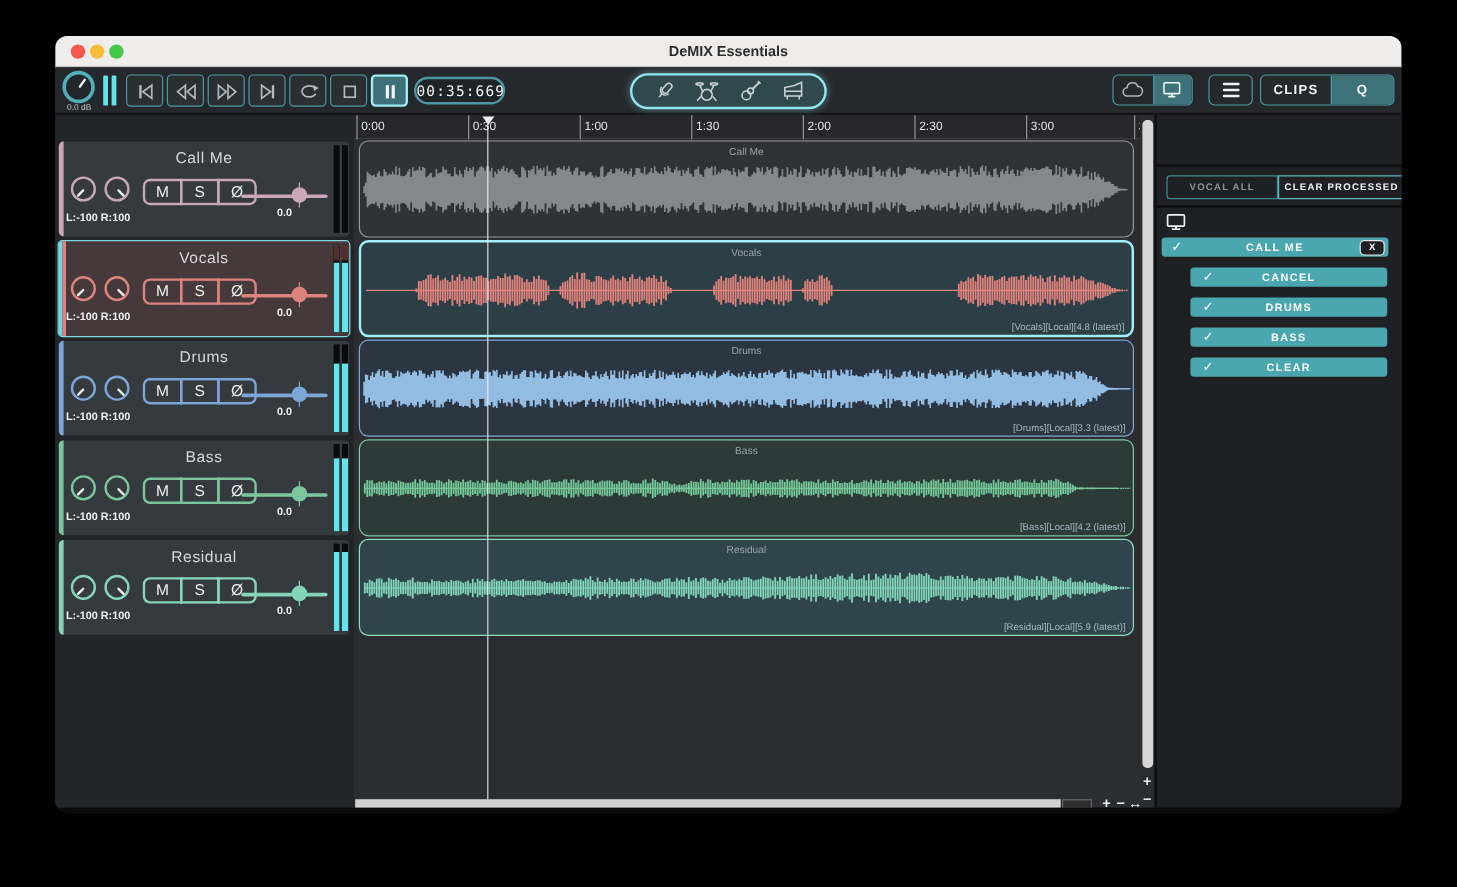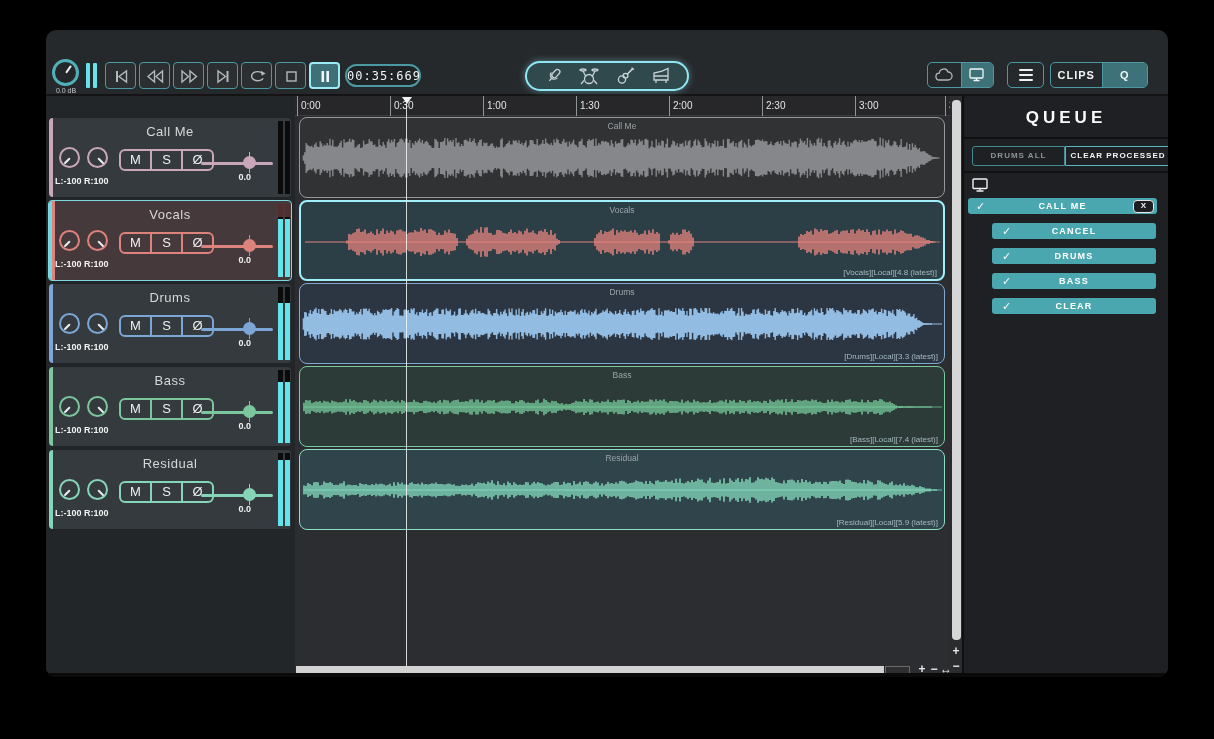--- a/index.html
+++ b/index.html
@@ -86,21 +86,21 @@
            font-size:13px; text-align:center; line-height:18px; }
   .msbtn:first-child { border-radius:6px 0 0 6px; }
   .msbtn:last-child  { border-radius:0 6px 6px 0; }
   .msbtn + .msbtn { margin-left:-2px; }
   .panlabel { position:absolute; left:6px; top:58px; font-size:9px; font-weight:bold; color:#f0f2f2; }
   .slider { position:absolute; left:152px; top:38px; width:72px; height:14px; }
   .sline { position:absolute; left:0; right:0; top:6px; height:3px; border-radius:2px; }
   .sthumb { position:absolute; left:42px; top:0; width:13px; height:13px; border-radius:50%; }
   .sthumb::after { content:''; position:absolute; left:6px; top:-4px; bottom:-4px; width:1px;
                    background:inherit; }
-  .vollabel { position:absolute; left:174px; top:54px; width:28px; text-align:right;
+  .vollabel { position:absolute; left:174px; top:54px; width:28px; text-align:center;
               font-size:9px; font-weight:bold; color:#f0f2f2; }
   .meters { position:absolute; left:229px; top:3px; width:12px; height:73px; display:flex; gap:2px; }
   .mbar { position:relative; width:5px; height:100%; background:#0b0b0c; overflow:hidden; }
   .mfill { position:absolute; left:0; right:0; bottom:0; background:#63e3ea; }
   .mcap { position:absolute; left:0; right:0; top:0; }
 
   
   .clip { position:absolute; left:4px; width:646px; height:81px; border:1.5px solid;
           border-radius:8px; overflow:hidden; }
   .clip.selected { border-width:2px; }
@@ -139,20 +139,26 @@
   .vthumb { position:absolute; left:2px; top:4px; width:9px; height:540px; background:#d6d6d6;
             border-radius:4px; }
   .vz { position:absolute; left:0; width:12px; text-align:center; color:#e8eaea; font-size:12px;
         font-weight:bold; }
 </style>
 </head>
 <body>
 
 <div class="window">
 
+  <div class="titlebar">
+    <span class="tlight tl-red"></span>
+    <span class="tlight tl-yel"></span>
+    <span class="tlight tl-grn"></span>
+    <div class="wtitle">DeMIX Essentials</div>
+  </div>
 
   <div class="toolbar">
     <div class="mknob">
       <i class="kpointer" style="transform:rotate(35deg)"></i>
     </div>
     <div class="mdb">0.0 dB</div>
     <div class="mmeters">
         <i></i>
         <i></i>
       </div>
@@ -256,21 +262,21 @@
     </div>
     <div class="grp" style="left:961px;width:37px">
       <span class="seg" style="width:100%">
         <span class="hamb">
             <i></i>
             <i></i>
             <i></i>
           </span>
         </span>
     </div>
-    <div class="grp" style="left:1004px;width:98px">
+    <div class="grp" style="left:1004px;width:112px">
       <span class="seg" style="width:58px">
         <span class="lbl">CLIPS</span>
         </span>
       <span class="seg on" style="width:52px">
         <span class="lbl">Q</span>
         </span>
     </div>
   </div>
 
   <div class="leftpanel" id="headers">
@@ -473,21 +479,21 @@
             <path d="M1.4 21.2V32.8M2.8 15.0V39.0M4.2 15.5V38.5M5.6 19.6V34.4M7.0 16.2V37.8M8.4 13.1V40.9M9.8 17.1V36.9M11.2 14.2V39.8M12.6 12.3V41.7M14.0 10.8V43.2M15.4 16.1V37.9M16.8 12.1V41.9M18.2 16.9V37.1M19.6 12.0V42.0M21.0 11.7V42.3M22.4 13.6V40.4M23.8 14.1V39.9M25.2 17.7V36.3M26.6 18.1V35.9M28.0 16.5V37.5M29.4 11.9V42.1M30.8 16.9V37.1M32.2 12.8V41.2M33.6 14.2V39.8M35.0 14.3V39.7M36.4 13.7V40.3M37.8 12.0V42.0M39.2 13.3V40.7M40.6 15.4V38.6M42.0 13.3V40.7M43.4 11.7V42.3M44.8 13.1V40.9M46.2 15.9V38.1M47.6 11.5V42.5M49.0 11.9V42.1M50.4 14.4V39.6M51.8 14.2V39.8M53.2 17.8V36.2M54.6 15.5V38.5M56.0 17.0V37.0M57.4 14.7V39.3M58.8 12.1V41.9M60.2 17.6V36.4M61.6 11.5V42.5M63.0 11.7V42.3M64.4 11.5V42.5M65.8 14.0V40.0M67.2 11.7V42.3M68.6 15.8V38.2M70.0 16.6V37.4M71.4 18.2V35.8M72.8 15.9V38.1M74.2 18.3V35.7M75.6 13.8V40.2M77.0 14.9V39.1M78.4 16.7V37.3M79.8 15.5V38.5M81.2 12.6V41.4M82.6 12.9V41.1M84.0 11.9V42.1M85.4 12.9V41.1M86.8 12.7V41.3M88.2 12.3V41.7M89.6 11.0V43.0M91.0 18.5V35.5M92.4 14.5V39.5M93.8 13.1V40.9M95.2 11.1V42.9M96.6 11.9V42.1M98.0 18.4V35.6M99.4 18.6V35.4M100.8 18.8V35.2M102.2 12.7V41.3M103.6 12.3V41.7M105.0 13.5V40.5M106.4 13.1V40.9M107.8 16.1V37.9M109.2 11.4V42.6M110.6 12.4V41.6M112.0 11.1V42.9M113.4 17.3V36.7M114.8 15.2V38.8M116.2 18.5V35.5M117.6 14.9V39.1M119.0 15.3V38.7M120.4 12.4V41.6M121.8 16.0V38.0M123.2 15.0V39.0M124.6 12.2V41.8M126.0 18.9V35.1M127.4 15.8V38.2M128.8 15.2V38.8M130.2 18.7V35.3M131.6 14.4V39.6M133.0 13.0V41.0M134.4 11.5V42.5M135.8 11.6V42.4M137.2 17.1V36.9M138.6 17.1V36.9M140.0 12.4V41.6M141.4 12.5V41.5M142.8 17.5V36.5M144.2 11.6V42.4M145.6 13.8V40.2M147.0 14.2V39.8M148.4 12.6V41.4M149.8 18.6V35.4M151.2 17.7V36.3M152.6 14.4V39.6M154.0 19.0V35.0M155.4 17.7V36.3M156.8 11.7V42.3M158.2 11.3V42.7M159.6 18.0V36.0M161.0 18.0V36.0M162.4 16.5V37.5M163.8 12.8V41.2M165.2 16.4V37.6M166.6 18.1V35.9M168.0 15.7V38.3M169.4 13.4V40.6M170.8 12.4V41.6M172.2 16.3V37.7M173.6 11.7V42.3M175.0 16.7V37.3M176.4 13.9V40.1M177.8 14.3V39.7M179.2 16.2V37.8M180.6 15.8V38.2M182.0 16.2V37.8M183.4 17.2V36.8M184.8 17.6V36.4M186.2 11.8V42.2M187.6 13.7V40.3M189.0 17.3V36.7M190.4 18.8V35.2M191.8 16.0V38.0M193.2 15.9V38.1M194.6 12.1V41.9M196.0 16.8V37.2M197.4 18.6V35.4M198.8 14.8V39.2M200.2 17.2V36.8M201.6 14.5V39.5M203.0 12.6V41.4M204.4 16.3V37.7M205.8 19.0V35.0M207.2 11.6V42.4M208.6 15.3V38.7M210.0 11.6V42.4M211.4 17.7V36.3M212.8 18.5V35.5M214.2 12.5V41.5M215.6 17.8V36.2M217.0 11.5V42.5M218.4 19.1V34.9M219.8 14.8V39.2M221.2 12.0V42.0M222.6 18.5V35.5M224.0 16.0V38.0M225.4 14.7V39.3M226.8 17.7V36.3M228.2 14.7V39.3M229.6 16.3V37.7M231.0 13.3V40.7M232.4 12.9V41.1M233.8 16.8V37.2M235.2 11.6V42.4M236.6 18.1V35.9M238.0 17.9V36.1M239.4 14.3V39.7M240.8 16.4V37.6M242.2 13.7V40.3M243.6 11.2V42.8M245.0 18.9V35.1M246.4 18.3V35.7M247.8 12.0V42.0M249.2 17.1V36.9M250.6 12.8V41.2M252.0 19.0V35.0M253.4 14.4V39.6M254.8 16.2V37.8M256.2 15.2V38.8M257.6 15.2V38.8M259.0 12.7V41.3M260.4 15.2V38.8M261.8 17.9V36.1M263.2 13.7V40.3M264.6 17.9V36.1M266.0 15.0V39.0M267.4 14.6V39.4M268.8 13.4V40.6M270.2 14.7V39.3M271.6 14.4V39.6M273.0 12.9V41.1M274.4 17.2V36.8M275.8 15.4V38.6M277.2 17.5V36.5M278.6 13.5V40.5M280.0 12.0V42.0M281.4 15.8V38.2M282.8 12.4V41.6M284.2 15.4V38.6M285.6 16.5V37.5M287.0 13.4V40.6M288.4 18.2V35.8M289.8 15.0V39.0M291.2 16.5V37.5M292.6 14.2V39.8M294.0 11.7V42.3M295.4 17.7V36.3M296.8 17.0V37.0M298.2 16.1V37.9M299.6 15.5V38.5M301.0 13.2V40.8M302.4 14.7V39.3M303.8 13.2V40.8M305.2 11.5V42.5M306.6 16.3V37.7M308.0 14.1V39.9M309.4 15.3V38.7M310.8 16.3V37.7M312.2 17.4V36.6M313.6 14.0V40.0M315.0 17.0V37.0M316.4 16.0V38.0M317.8 12.9V41.1M319.2 16.8V37.2M320.6 18.0V36.0M322.0 14.7V39.3M323.4 12.1V41.9M324.8 17.0V37.0M326.2 14.7V39.3M327.6 17.0V37.0M329.0 18.3V35.7M330.4 14.0V40.0M331.8 13.6V40.4M333.2 18.1V35.9M334.6 13.6V40.4M336.0 12.7V41.3M337.4 15.5V38.5M338.8 11.5V42.5M340.2 14.0V40.0M341.6 13.7V40.3M343.0 17.6V36.4M344.4 14.7V39.3M345.8 13.4V40.6M347.2 13.5V40.5M348.6 12.2V41.8M350.0 10.9V43.1M351.4 13.1V40.9M352.8 12.7V41.3M354.2 17.8V36.2M355.6 18.5V35.5M357.0 11.2V42.8M358.4 17.7V36.3M359.8 14.5V39.5M361.2 18.7V35.3M362.6 13.6V40.4M364.0 13.3V40.7M365.4 13.4V40.6M366.8 12.7V41.3M368.2 14.4V39.6M369.6 14.0V40.0M371.0 15.0V39.0M372.4 14.9V39.1M373.8 11.3V42.7M375.2 17.4V36.6M376.6 11.4V42.6M378.0 12.5V41.5M379.4 13.8V40.2M380.8 11.0V43.0M382.2 14.0V40.0M383.6 18.1V35.9M385.0 13.9V40.1M386.4 18.7V35.3M387.8 11.5V42.5M389.2 11.8V42.2M390.6 18.3V35.7M392.0 11.6V42.4M393.4 10.9V43.1M394.8 12.4V41.6M396.2 15.5V38.5M397.6 16.1V37.9M399.0 10.9V43.1M400.4 13.5V40.5M401.8 14.9V39.1M403.2 10.9V43.1M404.6 11.3V42.7M406.0 16.3V37.7M407.4 11.0V43.0M408.8 15.8V38.2M410.2 16.4V37.6M411.6 15.2V38.8M413.0 16.6V37.4M414.4 16.8V37.2M415.8 16.5V37.5M417.2 17.4V36.6M418.6 15.6V38.4M420.0 14.0V40.0M421.4 16.6V37.4M422.8 13.7V40.3M424.2 13.9V40.1M425.6 11.0V43.0M427.0 14.0V40.0M428.4 12.0V42.0M429.8 10.7V43.3M431.2 14.1V39.9M432.6 14.3V39.7M434.0 18.5V35.5M435.4 16.3V37.7M436.8 11.0V43.0M438.2 18.7V35.3M439.6 10.9V43.1M441.0 14.6V39.4M442.4 18.7V35.3M443.8 16.7V37.3M445.2 17.5V36.5M446.6 17.4V36.6M448.0 17.5V36.5M449.4 15.9V38.1M450.8 12.7V41.3M452.2 12.3V41.7M453.6 17.0V37.0M455.0 12.7V41.3M456.4 11.6V42.4M457.8 15.5V38.5M459.2 16.8V37.2M460.6 16.6V37.4M462.0 18.0V36.0M463.4 12.4V41.6M464.8 17.0V37.0M466.2 14.1V39.9M467.6 13.6V40.4M469.0 18.1V35.9M470.4 18.7V35.3M471.8 14.0V40.0M473.2 11.0V43.0M474.6 15.1V38.9M476.0 15.6V38.4M477.4 16.8V37.2M478.8 14.9V39.1M480.2 13.0V41.0M481.6 14.6V39.4M483.0 13.9V40.1M484.4 15.5V38.5M485.8 18.4V35.6M487.2 14.0V40.0M488.6 16.1V37.9M490.0 11.8V42.2M491.4 11.9V42.1M492.8 16.2V37.8M494.2 15.7V38.3M495.6 11.0V43.0M497.0 15.7V38.3M498.4 13.2V40.8M499.8 13.3V40.7M501.2 17.9V36.1M502.6 15.8V38.2M504.0 18.8V35.2M505.4 17.4V36.6M506.8 14.9V39.1M508.2 14.2V39.8M509.6 12.8V41.2M511.0 18.2V35.8M512.4 11.3V42.7M513.8 14.0V40.0M515.2 12.3V41.7M516.6 15.5V38.5M518.0 15.9V38.1M519.4 10.9V43.1M520.8 15.1V38.9M522.2 18.1V35.9M523.6 17.1V36.9M525.0 11.1V42.9M526.4 13.4V40.6M527.8 10.9V43.1M529.2 11.8V42.2M530.6 11.1V42.9M532.0 13.4V40.6M533.4 15.5V38.5M534.8 13.0V41.0M536.2 13.4V40.6M537.6 14.5V39.5M539.0 15.2V38.8M540.4 17.2V36.8M541.8 11.0V43.0M543.2 13.3V40.7M544.6 12.9V41.1M546.0 15.3V38.7M547.4 13.3V40.7M548.8 13.0V41.0M550.2 16.3V37.7M551.6 16.5V37.5M553.0 15.4V38.6M554.4 16.8V37.2M555.8 13.1V40.9M557.2 13.0V41.0M558.6 17.4V36.6M560.0 16.2V37.8M561.4 12.2V41.8M562.8 13.2V40.8M564.2 14.5V39.5M565.6 16.2V37.8M567.0 12.5V41.5M568.4 13.3V40.7M569.8 11.9V42.1M571.2 11.4V42.6M572.6 15.1V38.9M574.0 13.8V40.2M575.4 17.3V36.7M576.8 15.1V38.9M578.2 15.1V38.9M579.6 11.8V42.2M581.0 16.2V37.8M582.4 12.4V41.6M583.8 13.0V41.0M585.2 19.0V35.0M586.6 13.7V40.3M588.0 14.2V39.8M589.4 15.7V38.3M590.8 12.7V41.3M592.2 17.3V36.7M593.6 18.9V35.1M595.0 12.1V41.9M596.4 13.0V41.0M597.8 11.9V42.1M599.2 14.4V39.6M600.6 12.7V41.3M602.0 14.0V40.0M603.4 15.6V38.4M604.8 18.4V35.6M606.2 16.4V37.6M607.6 16.4V37.6M609.0 19.8V34.2M610.4 19.2V34.8M611.8 17.1V36.9M613.2 21.5V32.5M614.6 20.8V33.2M616.0 23.3V30.7M617.4 23.3V30.7M618.8 24.2V29.8M620.2 25.2V28.8M621.6 26.0V28.0M623.0 26.2V27.8M624.4 26.2V27.8M625.8 26.2V27.8M627.2 26.4V27.6M628.6 26.3V27.7M630.0 26.4V27.6M631.4 26.4V27.6M632.8 26.4V27.6M634.2 26.4V27.6M635.6 26.4V27.6M637.0 26.4V27.6M638.4 26.4V27.6M639.8 26.4V27.6" stroke="#93bce2" stroke-width="1.4" fill="none"></path>
           </svg>
           <div class="clipfooter">[Drums][Local][3.3 (latest)]</div>
         </div>
         <div class="clip" style="top: 270px; background: rgb(44, 58, 56); border-color: rgb(124, 202, 161);">
           <div class="cliplabel">Bass</div>
           <svg width="640" height="54" class="wave">
             <line x1="2" x2="630" y1="27" y2="27" stroke="#74c899" stroke-width="1"></line>
             <path d="M2.0 22.8V31.2M4.0 19.9V34.1M6.0 20.5V33.5M8.0 20.3V33.7M10.0 22.9V31.1M12.0 22.3V31.7M14.0 21.2V32.8M16.0 21.8V32.2M18.0 21.1V32.9M20.0 22.7V31.3M22.0 20.7V33.3M24.0 21.5V32.5M26.0 21.6V32.4M28.0 22.8V31.2M30.0 20.4V33.6M32.0 21.2V32.8M34.0 21.7V32.3M36.0 22.6V31.4M38.0 22.2V31.8M40.0 22.3V31.7M42.0 21.5V32.5M44.0 19.3V34.7M46.0 22.4V31.6M48.0 19.3V34.7M50.0 21.0V33.0M52.0 19.9V34.1M54.0 21.8V32.2M56.0 22.4V31.6M58.0 22.1V31.9M60.0 22.8V31.2M62.0 19.9V34.1M64.0 20.3V33.7M66.0 21.3V32.7M68.0 22.9V31.1M70.0 21.7V32.3M72.0 19.4V34.6M74.0 20.5V33.5M76.0 22.3V31.7M78.0 20.4V33.6M80.0 20.9V33.1M82.0 21.7V32.3M84.0 19.5V34.5M86.0 21.6V32.4M88.0 21.0V33.0M90.0 20.0V34.0M92.0 21.6V32.4M94.0 22.3V31.7M96.0 20.7V33.3M98.0 22.8V31.2M100.0 20.1V33.9M102.0 20.9V33.1M104.0 22.6V31.4M106.0 22.3V31.7M108.0 22.0V32.0M110.0 22.0V32.0M112.0 19.8V34.2M114.0 21.7V32.3M116.0 22.0V32.0M118.0 23.0V31.0M120.0 23.1V30.9M122.0 20.9V33.1M124.0 20.7V33.3M126.0 21.5V32.5M128.0 21.8V32.2M130.0 22.7V31.3M132.0 21.8V32.2M134.0 22.9V31.1M136.0 21.2V32.8M138.0 19.9V34.1M140.0 22.4V31.6M142.0 19.8V34.2M144.0 20.3V33.7M146.0 20.6V33.4M148.0 22.8V31.2M150.0 21.3V32.7M152.0 20.2V33.8M154.0 19.9V34.1M156.0 19.5V34.5M158.0 22.1V31.9M160.0 21.8V32.2M162.0 21.8V32.2M164.0 21.1V32.9M166.0 21.5V32.5M168.0 19.6V34.4M170.0 19.3V34.7M172.0 22.3V31.7M174.0 19.5V34.5M176.0 19.4V34.6M178.0 22.2V31.8M180.0 20.2V33.8M182.0 22.9V31.1M184.0 21.8V32.2M186.0 20.2V33.8M188.0 20.3V33.7M190.0 20.7V33.3M192.0 20.0V34.0M194.0 22.8V31.2M196.0 22.3V31.7M198.0 21.2V32.8M200.0 20.5V33.5M202.0 21.1V32.9M204.0 20.5V33.5M206.0 20.4V33.6M208.0 21.0V33.0M210.0 23.2V30.8M212.0 23.2V30.8M214.0 21.1V32.9M216.0 22.0V32.0M218.0 20.3V33.7M220.0 20.0V34.0M222.0 21.2V32.8M224.0 22.9V31.1M226.0 22.2V31.8M228.0 23.0V31.0M230.0 22.7V31.3M232.0 23.0V31.0M234.0 20.4V33.6M236.0 19.6V34.4M238.0 22.9V31.1M240.0 22.3V31.7M242.0 18.8V35.2M244.0 19.9V34.1M246.0 21.7V32.3M248.0 22.8V31.2M250.0 20.7V33.3M252.0 21.3V32.7M254.0 21.0V33.0M256.0 23.0V31.0M258.0 23.7V30.3M260.0 23.0V31.0M262.0 24.5V29.5M264.0 23.8V30.2M266.0 24.2V29.8M268.0 23.9V30.1M270.0 23.1V30.9M272.0 22.4V31.6M274.0 20.8V33.2M276.0 21.5V32.5M278.0 21.5V32.5M280.0 21.9V32.1M282.0 19.1V34.9M284.0 21.0V33.0M286.0 22.3V31.7M288.0 19.3V34.7M290.0 19.8V34.2M292.0 22.4V31.6M294.0 22.0V32.0M296.0 21.6V32.4M298.0 22.9V31.1M300.0 21.3V32.7M302.0 21.8V32.2M304.0 21.5V32.5M306.0 19.5V34.5M308.0 21.9V32.1M310.0 22.2V31.8M312.0 20.2V33.8M314.0 21.7V32.3M316.0 19.7V34.3M318.0 19.9V34.1M320.0 19.8V34.2M322.0 19.5V34.5M324.0 22.9V31.1M326.0 20.0V34.0M328.0 20.9V33.1M330.0 23.0V31.0M332.0 21.7V32.3M334.0 21.7V32.3M336.0 20.4V33.6M338.0 22.4V31.6M340.0 21.1V32.9M342.0 21.8V32.2M344.0 21.8V32.2M346.0 21.6V32.4M348.0 19.5V34.5M350.0 19.7V34.3M352.0 21.6V32.4M354.0 19.3V34.7M356.0 21.0V33.0M358.0 19.7V34.3M360.0 20.4V33.6M362.0 19.3V34.7M364.0 21.4V32.6M366.0 22.7V31.3M368.0 21.0V33.0M370.0 21.0V33.0M372.0 21.3V32.7M374.0 21.0V33.0M376.0 21.5V32.5M378.0 22.5V31.5M380.0 19.5V34.5M382.0 22.7V31.3M384.0 21.4V32.6M386.0 20.5V33.5M388.0 22.3V31.7M390.0 22.6V31.4M392.0 19.5V34.5M394.0 21.5V32.5M396.0 20.9V33.1M398.0 22.6V31.4M400.0 22.6V31.4M402.0 21.9V32.1M404.0 22.5V31.5M406.0 21.9V32.1M408.0 20.1V33.9M410.0 23.1V30.9M412.0 22.5V31.5M414.0 22.4V31.6M416.0 21.7V32.3M418.0 20.4V33.6M420.0 20.5V33.5M422.0 21.8V32.2M424.0 19.6V34.4M426.0 23.0V31.0M428.0 20.2V33.8M430.0 20.9V33.1M432.0 19.8V34.2M434.0 22.6V31.4M436.0 22.6V31.4M438.0 20.0V34.0M440.0 21.3V32.7M442.0 21.1V32.9M444.0 22.7V31.3M446.0 20.6V33.4M448.0 19.7V34.3M450.0 22.3V31.7M452.0 21.2V32.8M454.0 21.5V32.5M456.0 20.9V33.1M458.0 21.8V32.2M460.0 23.0V31.0M462.0 20.8V33.2M464.0 21.1V32.9M466.0 22.9V31.1M468.0 19.5V34.5M470.0 21.3V32.7M472.0 22.1V31.9M474.0 20.4V33.6M476.0 19.6V34.4M478.0 20.6V33.4M480.0 19.5V34.5M482.0 22.4V31.6M484.0 19.1V34.9M486.0 21.9V32.1M488.0 21.4V32.6M490.0 19.2V34.8M492.0 22.3V31.7M494.0 22.1V31.9M496.0 20.0V34.0M498.0 20.4V33.6M500.0 20.7V33.3M502.0 20.3V33.7M504.0 19.7V34.3M506.0 20.8V33.2M508.0 21.3V32.7M510.0 19.2V34.8M512.0 20.3V33.7M514.0 19.8V34.2M516.0 21.9V32.1M518.0 21.5V32.5M520.0 22.5V31.5M522.0 23.0V31.0M524.0 22.8V31.2M526.0 19.7V34.3M528.0 22.0V32.0M530.0 19.4V34.6M532.0 21.7V32.3M534.0 21.1V32.9M536.0 21.5V32.5M538.0 22.4V31.6M540.0 21.4V32.6M542.0 22.2V31.8M544.0 20.0V34.0M546.0 19.8V34.2M548.0 19.3V34.7M550.0 21.8V32.2M552.0 21.2V32.8M554.0 21.2V32.8M556.0 21.9V32.1M558.0 22.3V31.7M560.0 19.5V34.5M562.0 22.6V31.4M564.0 22.5V31.5M566.0 19.9V34.1M568.0 21.9V32.1M570.0 22.2V31.8M572.0 20.2V33.8M574.0 19.9V34.1M576.0 20.9V33.1M578.0 18.9V35.1M580.0 19.6V34.4M582.0 21.2V32.8M584.0 22.3V31.7M586.0 22.3V31.7M588.0 21.5V32.5M590.0 22.9V31.1M592.0 24.0V30.0M594.0 25.2V28.8M596.0 26.2V27.8M598.0 26.1V27.9M600.0 26.1V27.9M602.0 26.4V27.6M604.0 26.3V27.7M606.0 26.3V27.7M608.0 26.2V27.8M610.0 26.2V27.8M612.0 26.4V27.6M614.0 26.4V27.6M616.0 26.4V27.6M618.0 26.4V27.6M620.0 26.4V27.6M622.0 26.4V27.6M624.0 26.4V27.6M626.0 26.4V27.6M628.0 26.4V27.6M630.0 26.4V27.6M632.0 26.4V27.6M634.0 26.4V27.6M636.0 26.4V27.6M638.0 26.4V27.6M640.0 26.4V27.6" stroke="#74c899" stroke-width="1.5" fill="none"></path>
           </svg>
-          <div class="clipfooter">[Bass][Local][7.4 (latest)]</div>
+          <div class="clipfooter">[Bass][Local][4.2 (latest)]</div>
         </div>
         <div class="clip" style="top: 353px; background: rgb(48, 68, 75); border-color: rgb(140, 223, 194);">
           <div class="cliplabel">Residual</div>
           <svg width="640" height="54" class="wave">
             <line x1="2" x2="630" y1="27" y2="27" stroke="#82d7ba" stroke-width="1"></line>
             <path d="M2.0 22.5V31.5M4.0 22.8V31.2M6.0 20.1V33.9M8.0 20.9V33.1M10.0 22.3V31.7M12.0 19.3V34.7M14.0 18.9V35.1M16.0 19.3V34.7M18.0 22.4V31.6M20.0 21.8V32.2M22.0 18.4V35.6M24.0 19.8V34.2M26.0 20.1V33.9M28.0 19.1V34.9M30.0 20.3V33.7M32.0 22.0V32.0M34.0 21.7V32.3M36.0 22.0V32.0M38.0 20.5V33.5M40.0 20.2V33.8M42.0 18.2V35.8M44.0 22.4V31.6M46.0 21.4V32.6M48.0 21.7V32.3M50.0 22.2V31.8M52.0 22.0V32.0M54.0 22.1V31.9M56.0 23.0V31.0M58.0 19.9V34.1M60.0 21.1V32.9M62.0 21.4V32.6M64.0 21.0V33.0M66.0 22.1V31.9M68.0 22.2V31.8M70.0 20.9V33.1M72.0 22.1V31.9M74.0 20.4V33.6M76.0 21.4V32.6M78.0 20.7V33.3M80.0 20.8V33.2M82.0 21.5V32.5M84.0 22.6V31.4M86.0 21.8V32.2M88.0 20.8V33.2M90.0 23.0V31.0M92.0 19.2V34.8M94.0 22.4V31.6M96.0 19.3V34.7M98.0 20.9V33.1M100.0 19.6V34.4M102.0 21.6V32.4M104.0 21.3V32.7M106.0 21.7V32.3M108.0 20.1V33.9M110.0 19.2V34.8M112.0 21.0V33.0M114.0 21.1V32.9M116.0 20.4V33.6M118.0 21.5V32.5M120.0 19.6V34.4M122.0 21.2V32.8M124.0 21.1V32.9M126.0 21.5V32.5M128.0 20.9V33.1M130.0 20.3V33.7M132.0 20.7V33.3M134.0 19.6V34.4M136.0 20.9V33.1M138.0 20.9V33.1M140.0 20.9V33.1M142.0 21.6V32.4M144.0 21.2V32.8M146.0 20.6V33.4M148.0 20.7V33.3M150.0 21.7V32.3M152.0 21.3V32.7M154.0 22.8V31.2M156.0 22.7V31.3M158.0 23.0V31.0M160.0 21.6V32.4M162.0 22.0V32.0M164.0 21.6V32.4M166.0 22.3V31.7M168.0 22.0V32.0M170.0 20.6V33.4M172.0 22.8V31.2M174.0 21.0V33.0M176.0 19.3V34.7M178.0 19.8V34.2M180.0 20.2V33.8M182.0 19.8V34.2M184.0 20.9V33.1M186.0 18.5V35.5M188.0 19.7V34.3M190.0 17.2V36.8M192.0 20.5V33.5M194.0 22.0V32.0M196.0 18.2V35.8M198.0 21.4V32.6M200.0 22.0V32.0M202.0 20.2V33.8M204.0 22.2V31.8M206.0 18.4V35.6M208.0 20.1V33.9M210.0 22.0V32.0M212.0 19.3V34.7M214.0 20.8V33.2M216.0 22.0V32.0M218.0 21.5V32.5M220.0 22.1V31.9M222.0 21.4V32.6M224.0 19.1V34.9M226.0 19.2V34.8M228.0 22.0V32.0M230.0 20.6V33.4M232.0 18.7V35.3M234.0 20.5V33.5M236.0 19.1V34.9M238.0 20.0V34.0M240.0 20.3V33.7M242.0 21.6V32.4M244.0 22.5V31.5M246.0 21.5V32.5M248.0 21.7V32.3M250.0 20.4V33.6M252.0 19.2V34.8M254.0 19.0V35.0M256.0 18.9V35.1M258.0 22.0V32.0M260.0 21.5V32.5M262.0 18.7V35.3M264.0 20.7V33.3M266.0 19.7V34.3M268.0 20.0V34.0M270.0 22.2V31.8M272.0 17.9V36.1M274.0 21.3V32.7M276.0 20.6V33.4M278.0 18.7V35.3M280.0 21.8V32.2M282.0 18.9V35.1M284.0 18.3V35.7M286.0 18.8V35.2M288.0 20.8V33.2M290.0 21.3V32.7M292.0 19.7V34.3M294.0 18.4V35.6M296.0 19.4V34.6M298.0 22.6V31.4M300.0 20.2V33.8M302.0 22.4V31.6M304.0 21.0V33.0M306.0 18.7V35.3M308.0 20.6V33.4M310.0 19.9V34.1M312.0 21.0V33.0M314.0 19.2V34.8M316.0 20.6V33.4M318.0 18.0V36.0M320.0 17.8V36.2M322.0 18.2V35.8M324.0 19.4V34.6M326.0 20.8V33.2M328.0 20.1V33.9M330.0 19.7V34.3M332.0 19.2V34.8M334.0 17.5V36.5M336.0 18.3V35.7M338.0 18.7V35.3M340.0 19.0V35.0M342.0 20.7V33.3M344.0 18.1V35.9M346.0 20.9V33.1M348.0 17.9V36.1M350.0 20.1V33.9M352.0 21.2V32.8M354.0 17.8V36.2M356.0 17.2V36.8M358.0 18.8V35.2M360.0 18.9V35.1M362.0 18.6V35.4M364.0 16.9V37.1M366.0 18.8V35.2M368.0 18.8V35.2M370.0 17.5V36.5M372.0 20.0V34.0M374.0 15.7V38.3M376.0 19.4V34.6M378.0 15.6V38.4M380.0 20.0V34.0M382.0 20.4V33.6M384.0 19.6V34.4M386.0 18.0V36.0M388.0 19.2V34.8M390.0 17.1V36.9M392.0 19.0V35.0M394.0 17.9V36.1M396.0 15.6V38.4M398.0 16.7V37.3M400.0 16.6V37.4M402.0 19.2V34.8M404.0 20.2V33.8M406.0 17.4V36.6M408.0 14.7V39.3M410.0 19.5V34.5M412.0 20.1V33.9M414.0 19.4V34.6M416.0 19.0V35.0M418.0 16.4V37.6M420.0 20.6V33.4M422.0 15.2V38.8M424.0 20.5V33.5M426.0 20.0V34.0M428.0 15.2V38.8M430.0 17.4V36.6M432.0 19.1V34.9M434.0 16.6V37.4M436.0 15.1V38.9M438.0 18.9V35.1M440.0 15.8V38.2M442.0 18.4V35.6M444.0 16.1V37.9M446.0 16.5V37.5M448.0 14.3V39.7M450.0 19.8V34.2M452.0 19.3V34.7M454.0 17.4V36.6M456.0 14.3V39.7M458.0 16.0V38.0M460.0 15.7V38.3M462.0 16.4V37.6M464.0 14.7V39.3M466.0 15.5V38.5M468.0 17.1V36.9M470.0 14.4V39.6M472.0 16.0V38.0M474.0 19.0V35.0M476.0 19.4V34.6M478.0 20.1V33.9M480.0 20.5V33.5M482.0 17.5V36.5M484.0 20.2V33.8M486.0 17.0V37.0M488.0 16.8V37.2M490.0 16.6V37.4M492.0 17.6V36.4M494.0 19.6V34.4M496.0 16.9V37.1M498.0 19.7V34.3M500.0 16.1V37.9M502.0 19.0V35.0M504.0 17.1V36.9M506.0 19.3V34.7M508.0 18.6V35.4M510.0 21.1V32.9M512.0 20.3V33.7M514.0 18.7V35.3M516.0 19.3V34.7M518.0 19.0V35.0M520.0 20.9V33.1M522.0 18.8V35.2M524.0 19.0V35.0M526.0 21.1V32.9M528.0 18.5V35.5M530.0 17.9V36.1M532.0 18.0V36.0M534.0 18.0V36.0M536.0 18.6V35.4M538.0 17.4V36.6M540.0 19.9V34.1M542.0 21.0V33.0M544.0 16.8V37.2M546.0 16.6V37.4M548.0 16.9V37.1M550.0 18.4V35.6M552.0 18.9V35.1M554.0 19.3V34.7M556.0 20.3V33.7M558.0 19.5V34.5M560.0 20.3V33.7M562.0 17.0V37.0M564.0 20.6V33.4M566.0 17.2V36.8M568.0 18.5V35.5M570.0 19.3V34.7M572.0 21.4V32.6M574.0 21.2V32.8M576.0 17.3V36.7M578.0 17.6V36.4M580.0 19.2V34.8M582.0 20.2V33.8M584.0 21.1V32.9M586.0 21.8V32.2M588.0 19.7V34.3M590.0 18.4V35.6M592.0 22.3V31.7M594.0 21.5V32.5M596.0 22.3V31.7M598.0 21.3V32.7M600.0 22.5V31.5M602.0 20.3V33.7M604.0 22.7V31.3M606.0 22.2V31.8M608.0 22.9V31.1M610.0 21.8V32.2M612.0 22.5V31.5M614.0 23.9V30.1M616.0 24.3V29.7M618.0 23.1V30.9M620.0 24.0V30.0M622.0 24.6V29.4M624.0 25.4V28.6M626.0 25.5V28.5M628.0 25.4V28.6M630.0 26.3V27.7M632.0 25.9V28.1M634.0 26.0V28.0M636.0 26.4V27.6M638.0 26.4V27.6M640.0 26.4V27.6" stroke="#82d7ba" stroke-width="1.5" fill="none"></path>
           </svg>
           <div class="clipfooter">[Residual][Local][5.9 (latest)]</div>
         </div>
       </div>
@@ -502,23 +508,22 @@
     <span class="zctrl" style="left:644px">↔</span>
   </div>
 
   <div class="vstrip">
     <div class="vthumb"></div>
     <span class="vz" style="top:548px">+</span>
     <span class="vz" style="top:563px">−</span>
   </div>
 
   <div class="queuepanel">
-    <div class="qtitle">QUEUE</div>
     <div class="qdiv" style="top:41px"></div>
-    <div class="qbtn dim">DRUMS ALL</div>
+    <div class="qbtn dim">VOCAL ALL</div>
     <div class="qbtn lit">CLEAR PROCESSED</div>
     <div class="qdiv" style="top:75px"></div>
     <div class="qmon">
       <svg width="19" height="16">
           <rect x="2" y="2" width="14" height="9.5" rx="1"></rect>
           <line x1="9" y1="11.5" x2="9" y2="13.5"></line>
           <line x1="5.5" y1="14" x2="12.5" y2="14"></line>
         </svg>
     </div>
     <div id="qitems">

